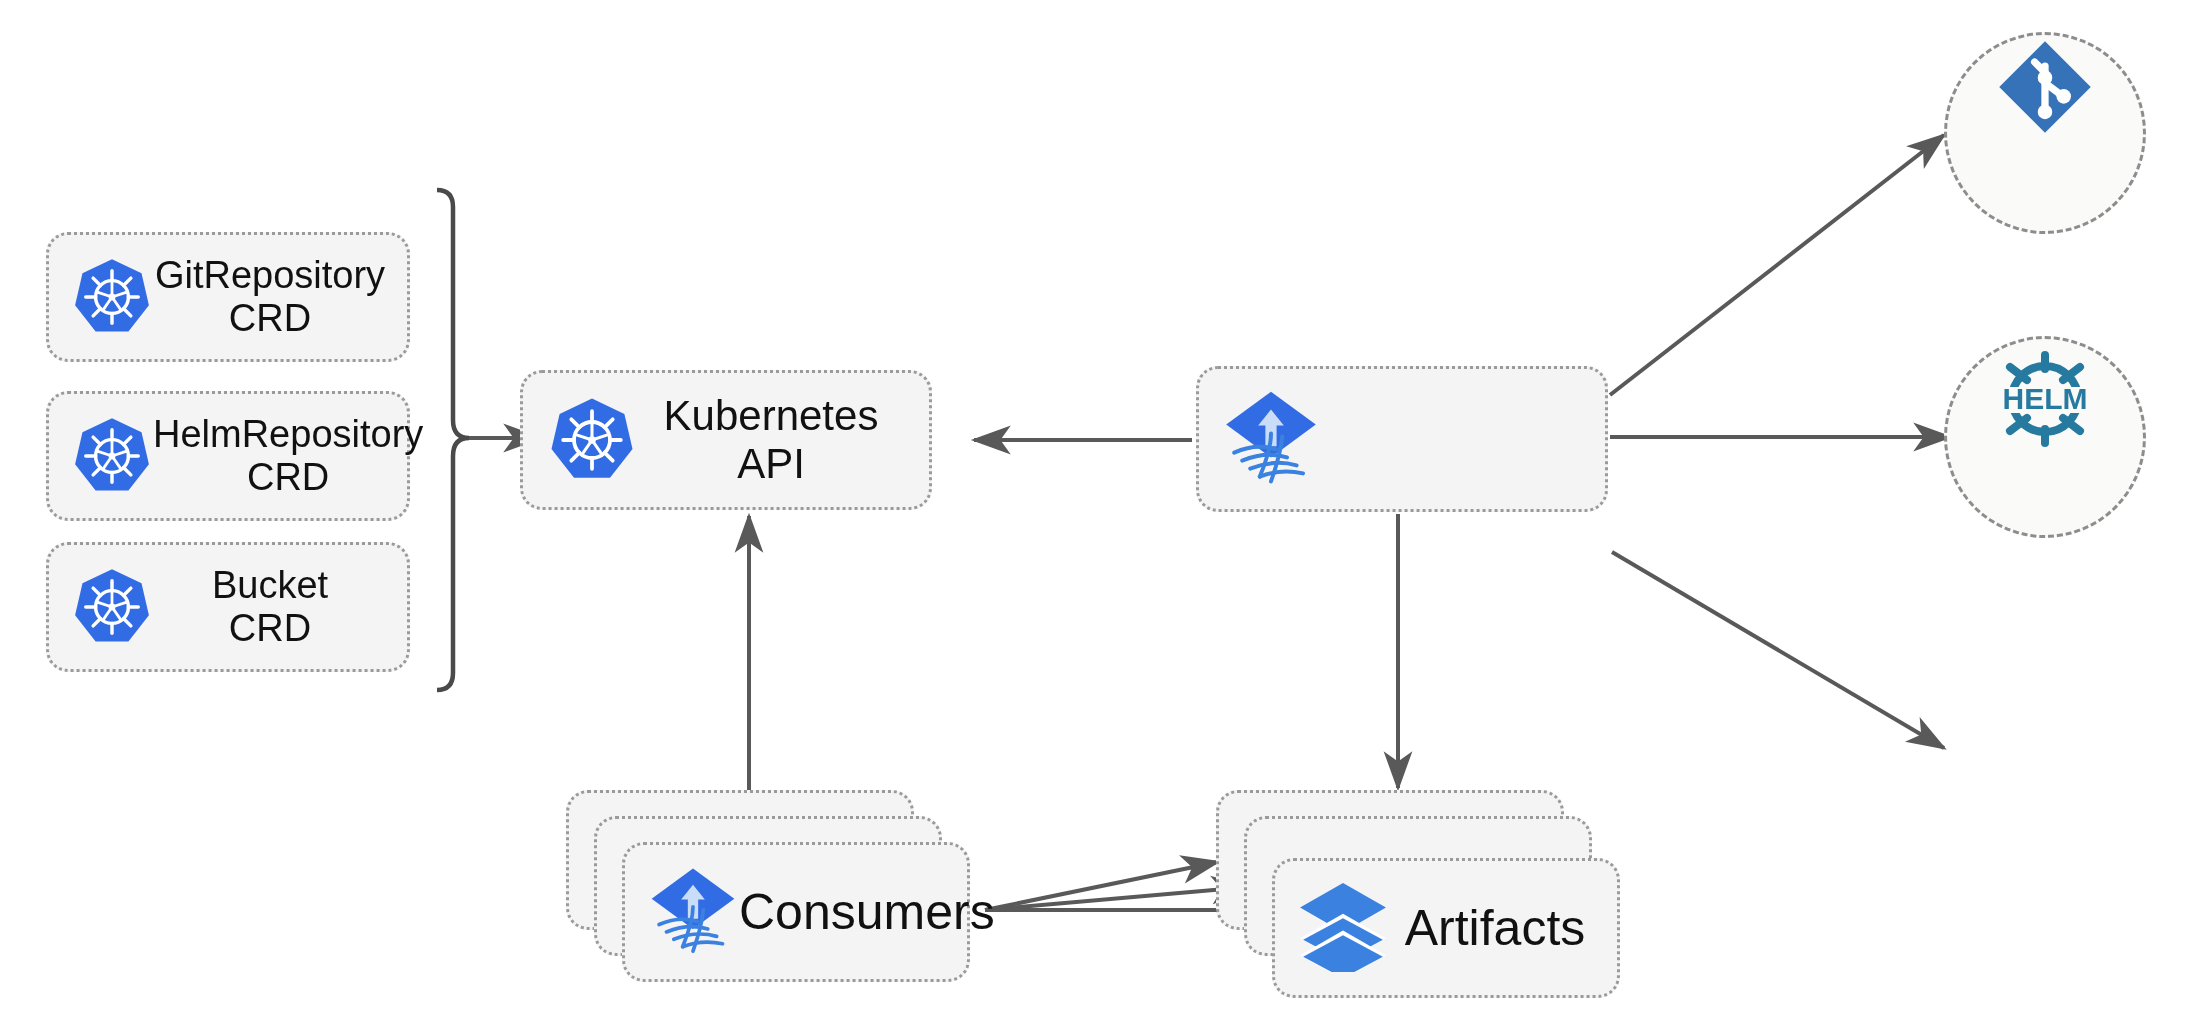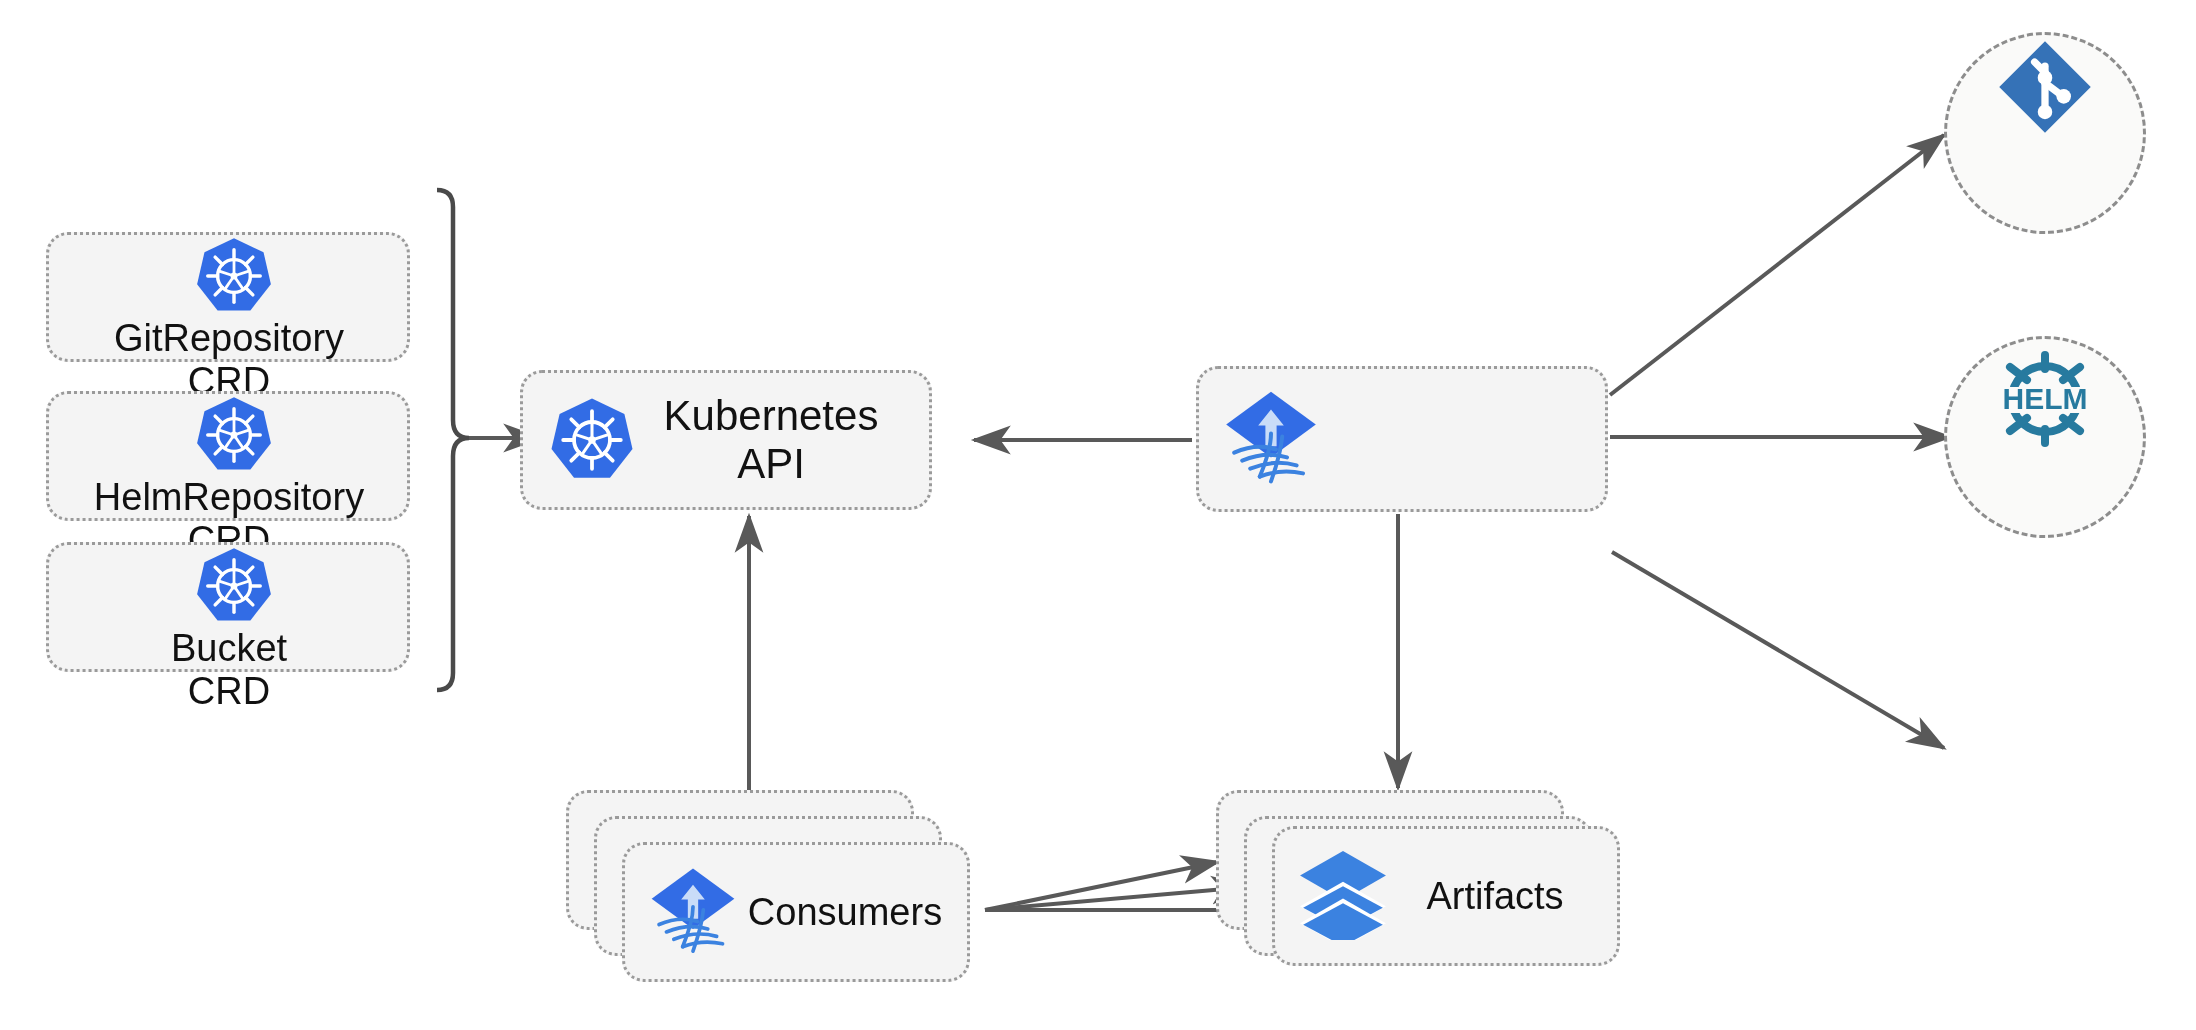--- a/index.html
+++ b/index.html
@@ -45,21 +45,20 @@
     display: flex;
     align-items: center;
     justify-content: center;
   }
 
   
   .crd-box {
     width: 364px;
     height: 130px;
     padding: 0 10px 0 22px;
-    flex-direction: column;
   }
   .crd-box .icon-slot { width: 82px; height: 82px; }
   .crd-box .label { font-size: 38px; }
 
   
   .k8s-api {
     left: 520px; top: 370px;
     width: 412px; height: 140px;
     padding: 0 14px 0 24px;
   }
@@ -93,21 +92,21 @@
     border: 3px dotted #9a9a9a;
     border-radius: 22px;
     width: 348px;
     height: 140px;
     display: flex;
     align-items: center;
     padding: 0 10px 0 22px;
   }
   .stack-front .icon-slot { width: 92px; height: 96px; flex: 0 0 auto; }
   .stack-front .label {
-    flex: 1 1 auto; font-size: 38px; color: #111; text-align: center;
+    flex: 1 1 auto; font-size: 50px; color: #111; text-align: center;
     padding-right: 6px;
   }
 
   
   .circle-node {
     position: absolute;
     box-sizing: border-box;
     width: 202px;
     height: 202px;
     border-radius: 50%;
@@ -311,21 +310,21 @@
           </g>
         </svg>
       </span>
       <span class="label">Consumers</span>
     </div>
   </div>
 
   <div class="stack-wrap" style="left:1216px; top:790px; width:420px; height:200px;">
     <div class="stack-layer" style="left:0px; top:0px;"></div>
     <div class="stack-layer" style="left:28px; top:26px;"></div>
-    <div class="stack-front" style="left:56px; top:36px;">
+    <div class="stack-front" style="left:56px; top:68px;">
       <span class="icon-slot">
         <svg viewBox="0 0 120 120" width="92" height="92" xmlns="http://www.w3.org/2000/svg">
           <polygon points="60,4 116,36 60,68 4,36" fill="#3b82e0"></polygon>
           <polygon points="60,44 116,76 60,108 4,76" fill="#ffffff"></polygon>
           <polygon points="60,50 112,78 60,106 8,78" fill="#3b82e0"></polygon>
           <polygon points="60,66 116,98 60,130 4,98" fill="#ffffff"></polygon>
           <polygon points="60,72 112,100 60,128 8,100" fill="#3b82e0"></polygon>
         </svg>
       </span>
       <span class="label">Artifacts</span>

